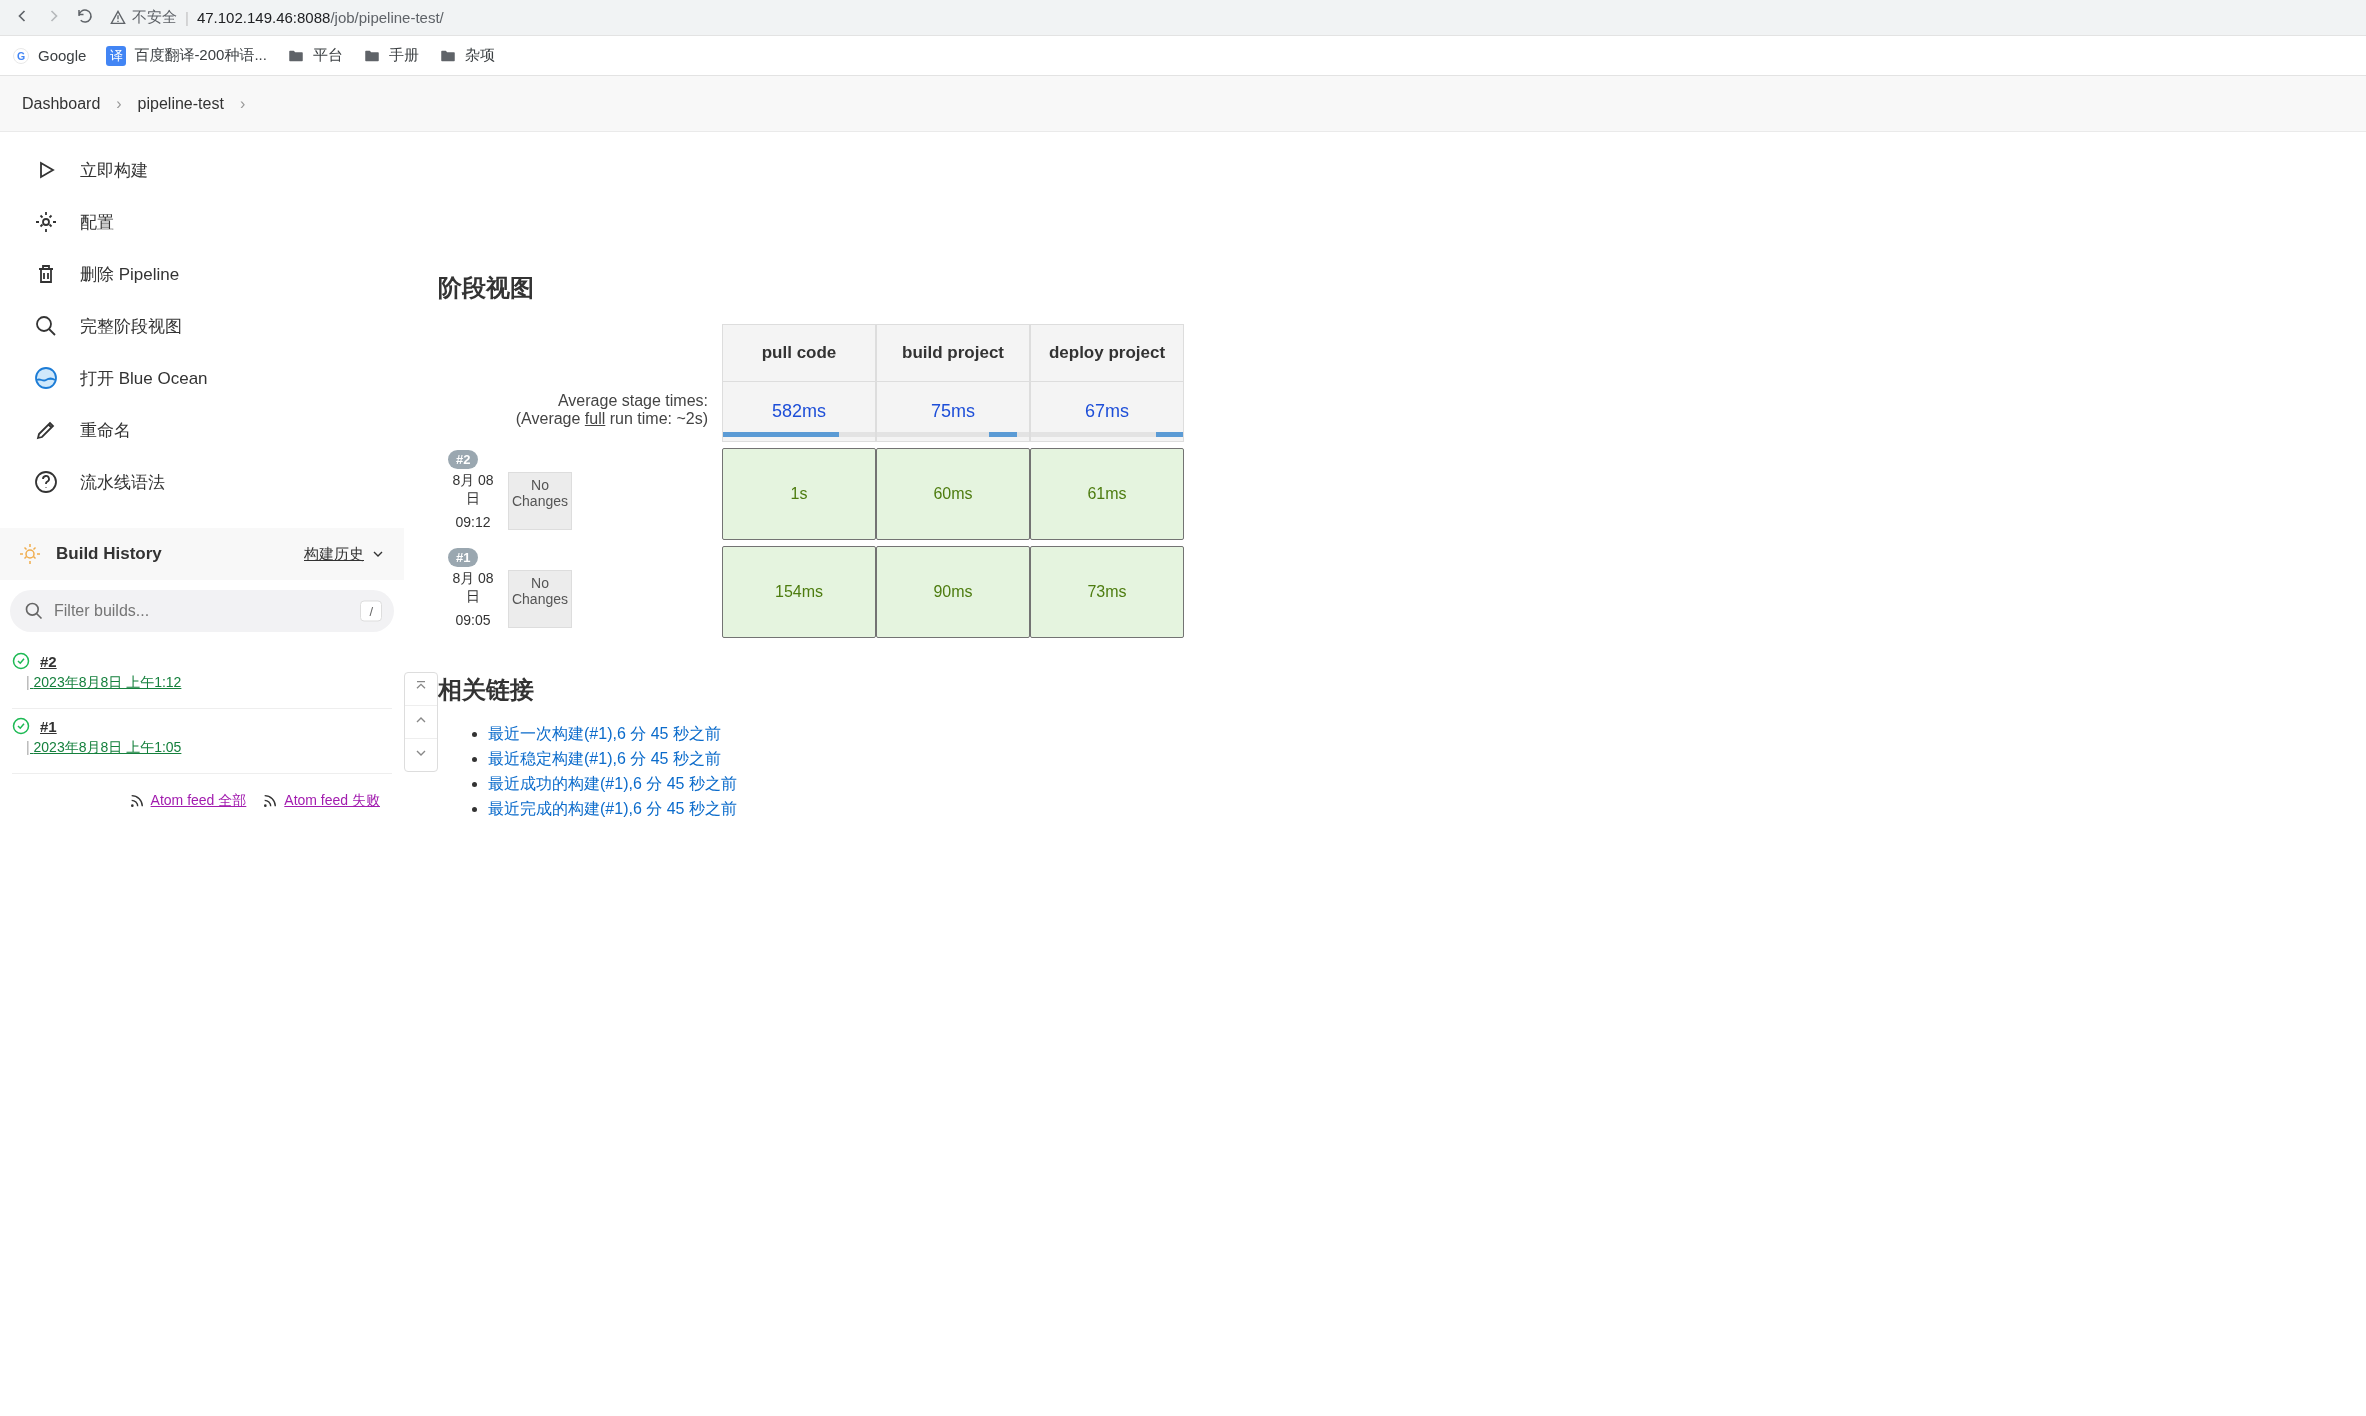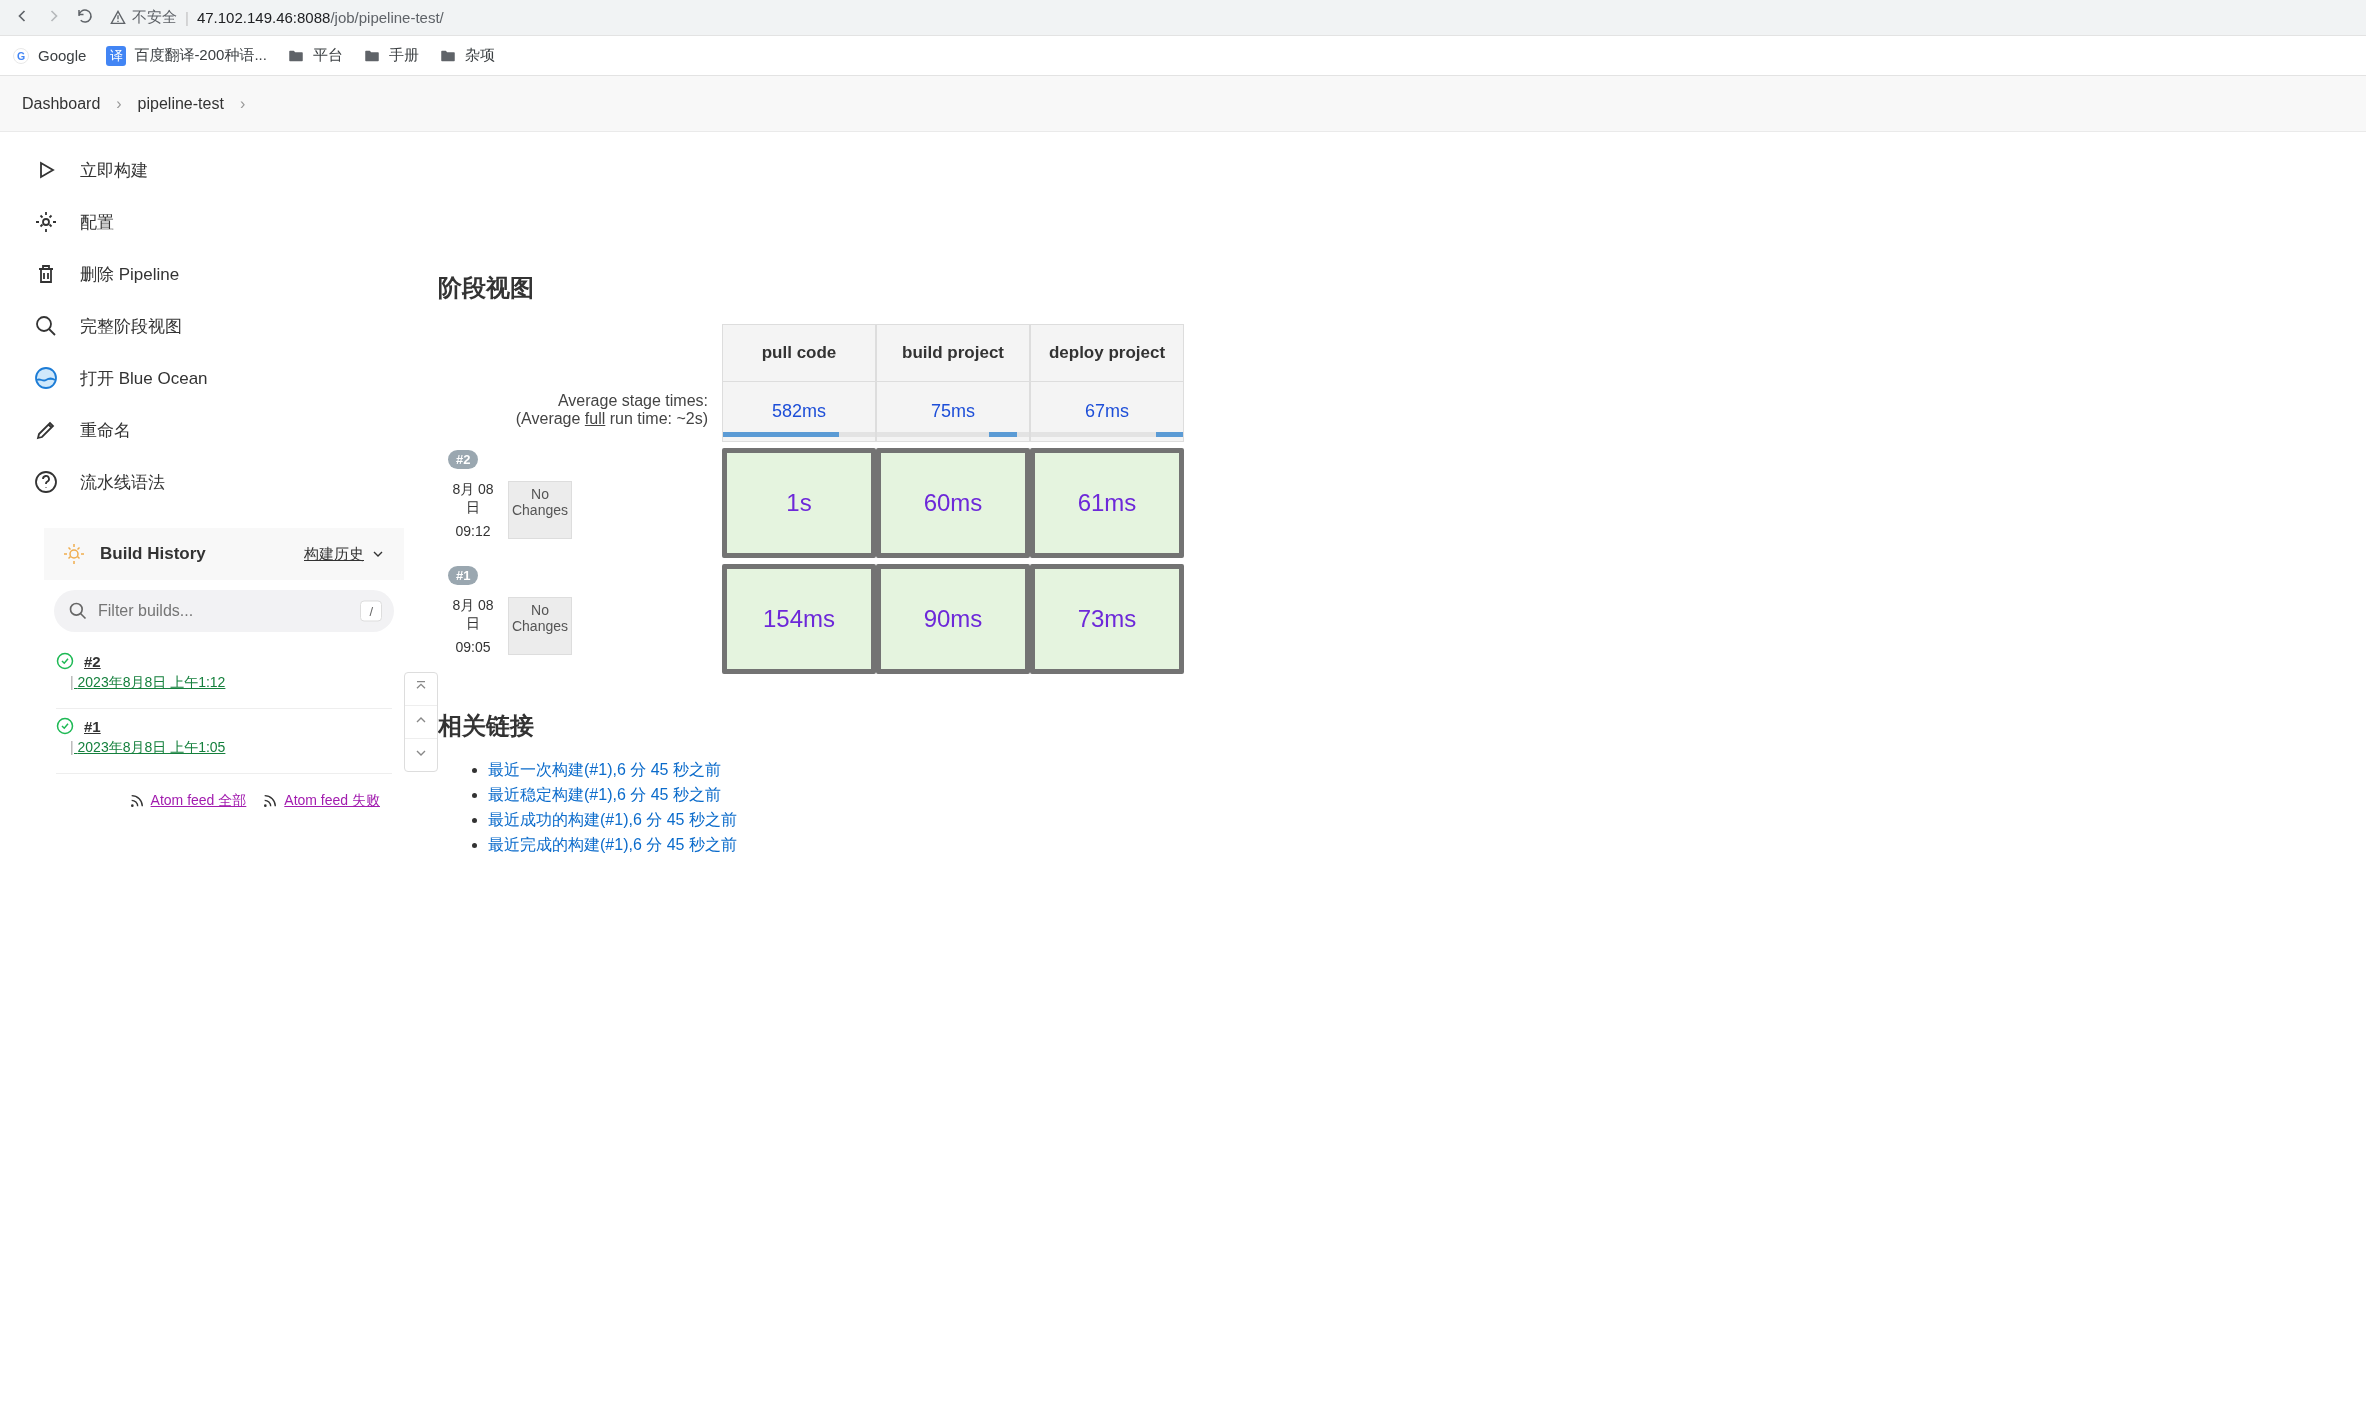--- a/index.html
+++ b/index.html
@@ -30,21 +30,21 @@
 .breadcrumbs .chev { color: #999; }
 
 
 .content { display: flex; }
 .sidebar { width: 404px; padding-top: 12px; }
 .side-item { display: flex; align-items: center; gap: 22px; padding: 14px 34px; font-size: 17px; color: #333; cursor: pointer; }
 .side-item svg { width: 24px; height: 24px; stroke: #333; fill: none; stroke-width: 1.8; }
 .side-item .blue-ocean-icon { stroke: #1c7cd6; fill: #cfe8fb; }
 
 
-.build-history { margin-top: 20px; padding-left: 44px; }
+.build-history { margin-top: 20px; }
 .bh-header { background: #f8f8f8; padding: 14px 18px; display: flex; align-items: center; gap: 14px; }
 .bh-header svg { width: 24px; height: 24px; stroke: #f0ad4e; fill: none; stroke-width: 1.5; }
 .bh-title { font-size: 17px; font-weight: 700; flex: 1; }
 .bh-toggle { font-size: 15px; text-decoration: underline; display: flex; align-items: center; gap: 6px; }
 .bh-toggle svg { width: 16px; height: 16px; stroke: #333; fill: none; stroke-width: 2; }
 .bh-filter { margin: 10px 10px 14px; position: relative; }
 .bh-filter input { width: 100%; background: #f2f2f4; border: none; border-radius: 26px; padding: 12px 44px 12px 44px; font-size: 16px; color: #333; }
 .bh-filter .search-ic { position: absolute; left: 14px; top: 50%; transform: translateY(-50%); width: 20px; height: 20px; stroke: #666; fill: none; stroke-width: 2; }
 .bh-filter .kbd { position: absolute; right: 12px; top: 50%; transform: translateY(-50%); background: #fff; border: 1px solid #ddd; border-radius: 4px; padding: 2px 8px; font-size: 13px; color: #666; }
 .build-item { padding: 6px 12px; }
@@ -79,21 +79,21 @@
 .avg-cell { background: #f4f4f4; border-left: 1px solid #ddd; border-right: 1px solid #ddd; border-bottom: 1px solid #ddd; padding: 14px 0 0 0 !important; font-size: 18px; color: #1d4ed8; }
 .avg-bar-wrap { height: 5px; background: #e3e3e3; margin-top: 10px; position: relative; }
 .avg-bar { position: absolute; height: 100%; background: #5b9bd5; }
 .run-row td { padding: 0; vertical-align: middle; }
 .run-info { text-align: left !important; position: relative; padding: 10px 6px !important; }
 .run-badge { position: absolute; top: 2px; left: 10px; background: #9aa7b0; color: #fff; font-size: 13px; padding: 2px 8px; border-radius: 10px; font-weight: 600; }
 .run-info-inner { display: flex; gap: 6px; margin-top: 14px; }
 .run-date { width: 58px; text-align: center; font-size: 14px; color: #333; }
 .run-date .time { margin-top: 6px; }
 .no-changes { width: 64px; background: #ececec; border: 1px solid #ddd; font-size: 14px; color: #555; text-align: center; padding: 4px 2px; }
-.stage-cell { background: #e5f4df; border: 5px solid #737373; border-radius: 2px; font-size: 24px; color: #6d28d9; padding: 36px 0 !important; }
+.stage-cell { background: #e5f4df; border: 1px solid #737373; border-radius: 2px; font-size: 16px; color: #4d7c0f; padding: 36px 0 !important; }
 .stage-spacer { height: 6px; }
 
 
 .related-title { font-size: 24px; font-weight: 700; margin: 36px 0 18px 0; }
 .related-list { list-style: disc; padding-left: 50px; }
 .related-list li { margin: 4px 0; }
 .related-list a { color: #0b6bcb; text-decoration: none; font-size: 16px; }
 </style>
 </head>
 <body>

